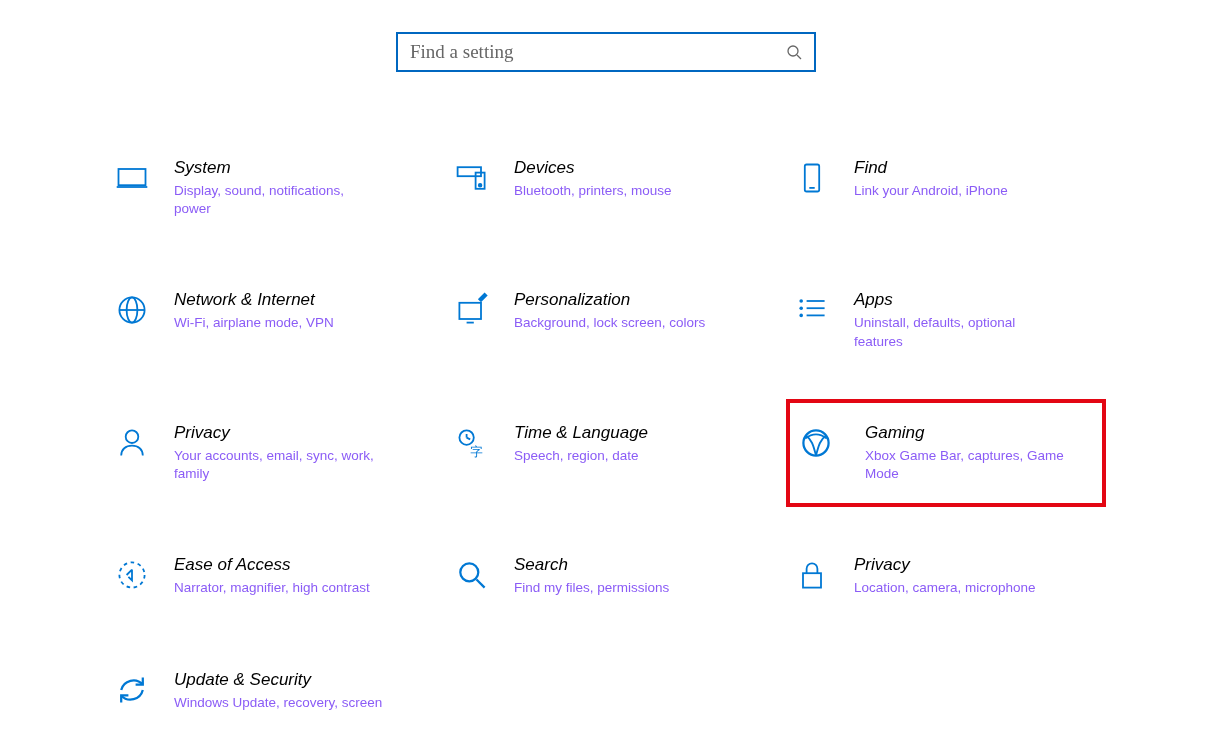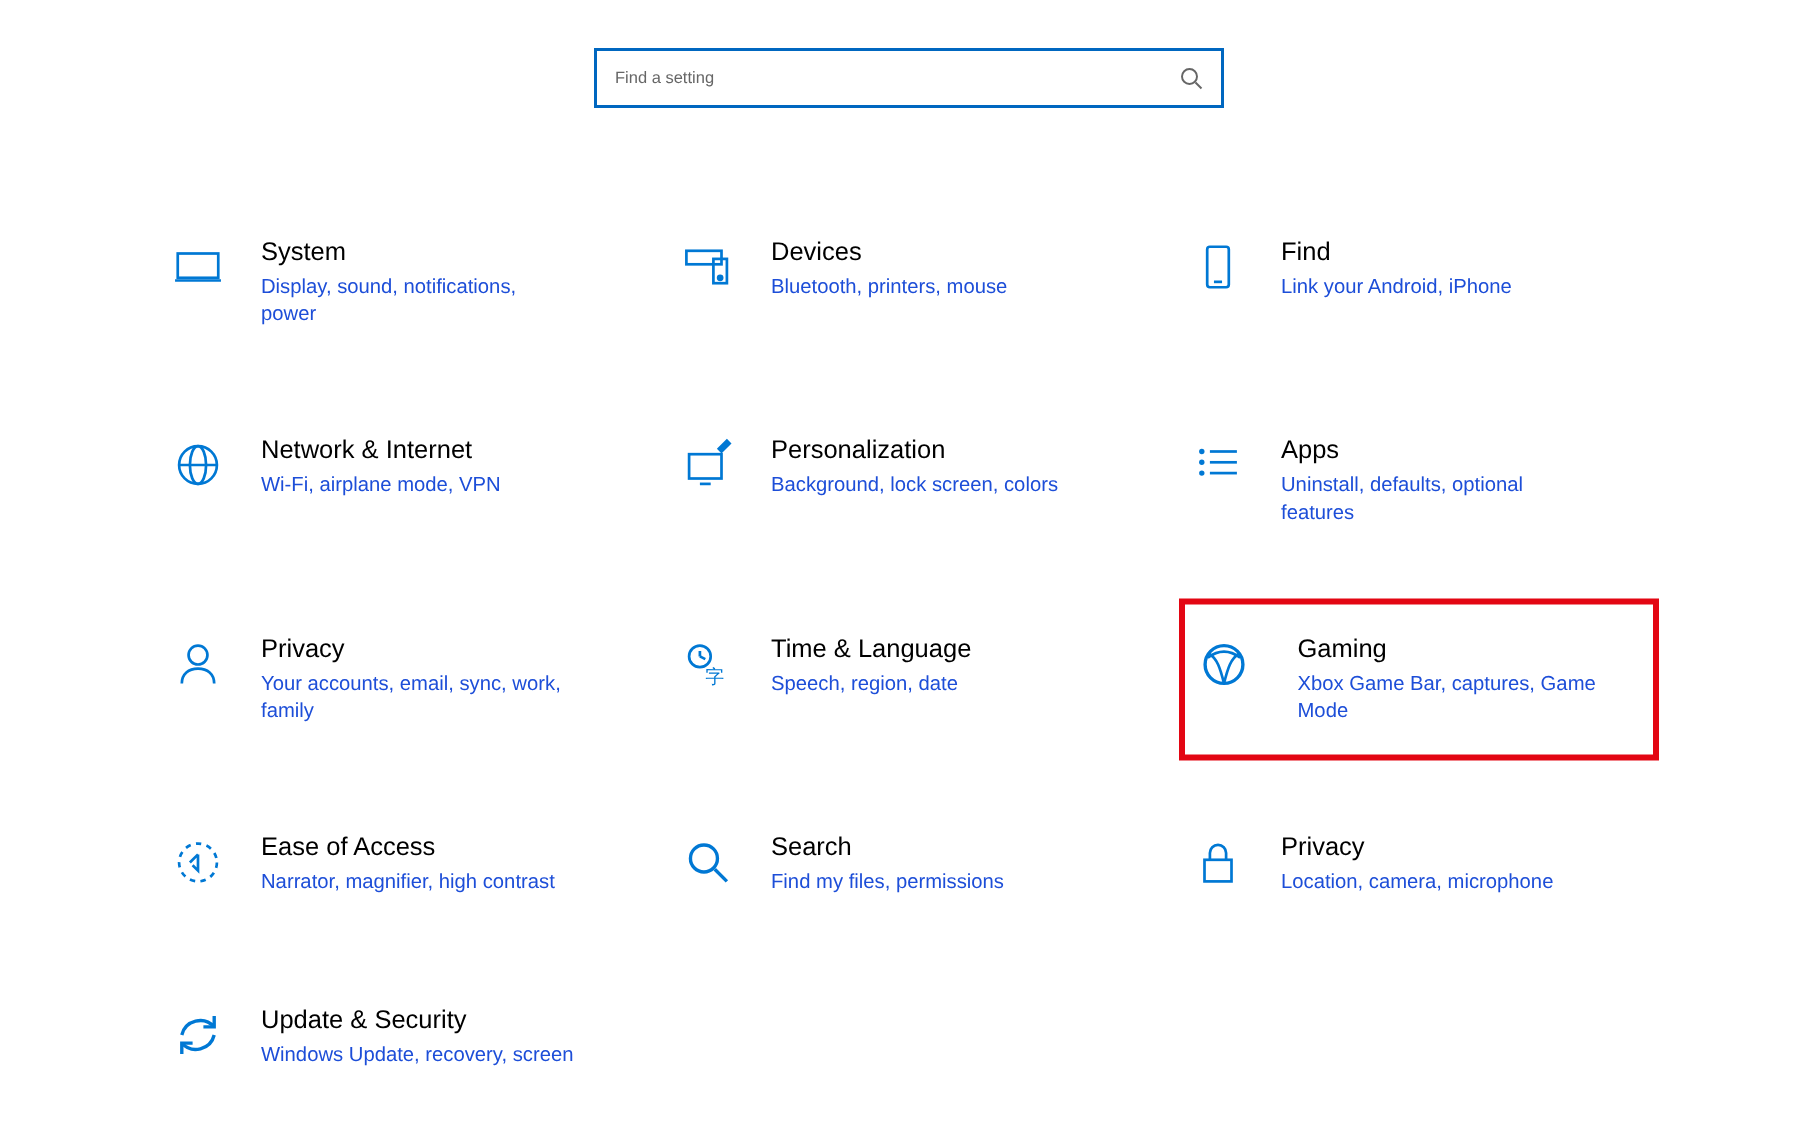--- a/index.html
+++ b/index.html
@@ -20,23 +20,24 @@
     height: 40px;
     border: 2px solid #0067c0;
     display: flex;
     align-items: center;
     padding: 0 12px;
   }
   .search-box input {
     flex: 1;
     border: none;
     outline: none;
-    font-size: 11px;
+    font-size: 19px;
     color: #3b82f6;
     background: transparent;
+    font-family: Liberation Serif, serif;
   }
   .search-box input::placeholder { color: #666; }
   .search-icon svg { display:block; }
   .grid {
     margin: 80px auto 0 auto;
     width: 1000px;
     display: grid;
     grid-template-columns: repeat(3, 1fr);
     column-gap: 20px;
     row-gap: 60px;
@@ -64,24 +65,25 @@
     justify-content:center;
     color:#0078d4;
   }
   .tile .icon svg { width: 36px; height: 36px; }
   .tile-text { max-width: 210px; }
   .tile-title {
     font-size: 17px;
     color: #000;
     font-weight: 400;
     margin-bottom: 4px;
+    font-style: italic;
   }
   .tile-desc {
     font-size: 13.5px;
-    color: #1d4ed8;
+    color: #8b5cf6;
     line-height: 1.35;
   }
 </style>
 </head>
 <body>
 
 <div class="search-wrap">
   <div class="search-box">
     <input type="text" placeholder="Find a setting" style="">
     <span class="search-icon">

